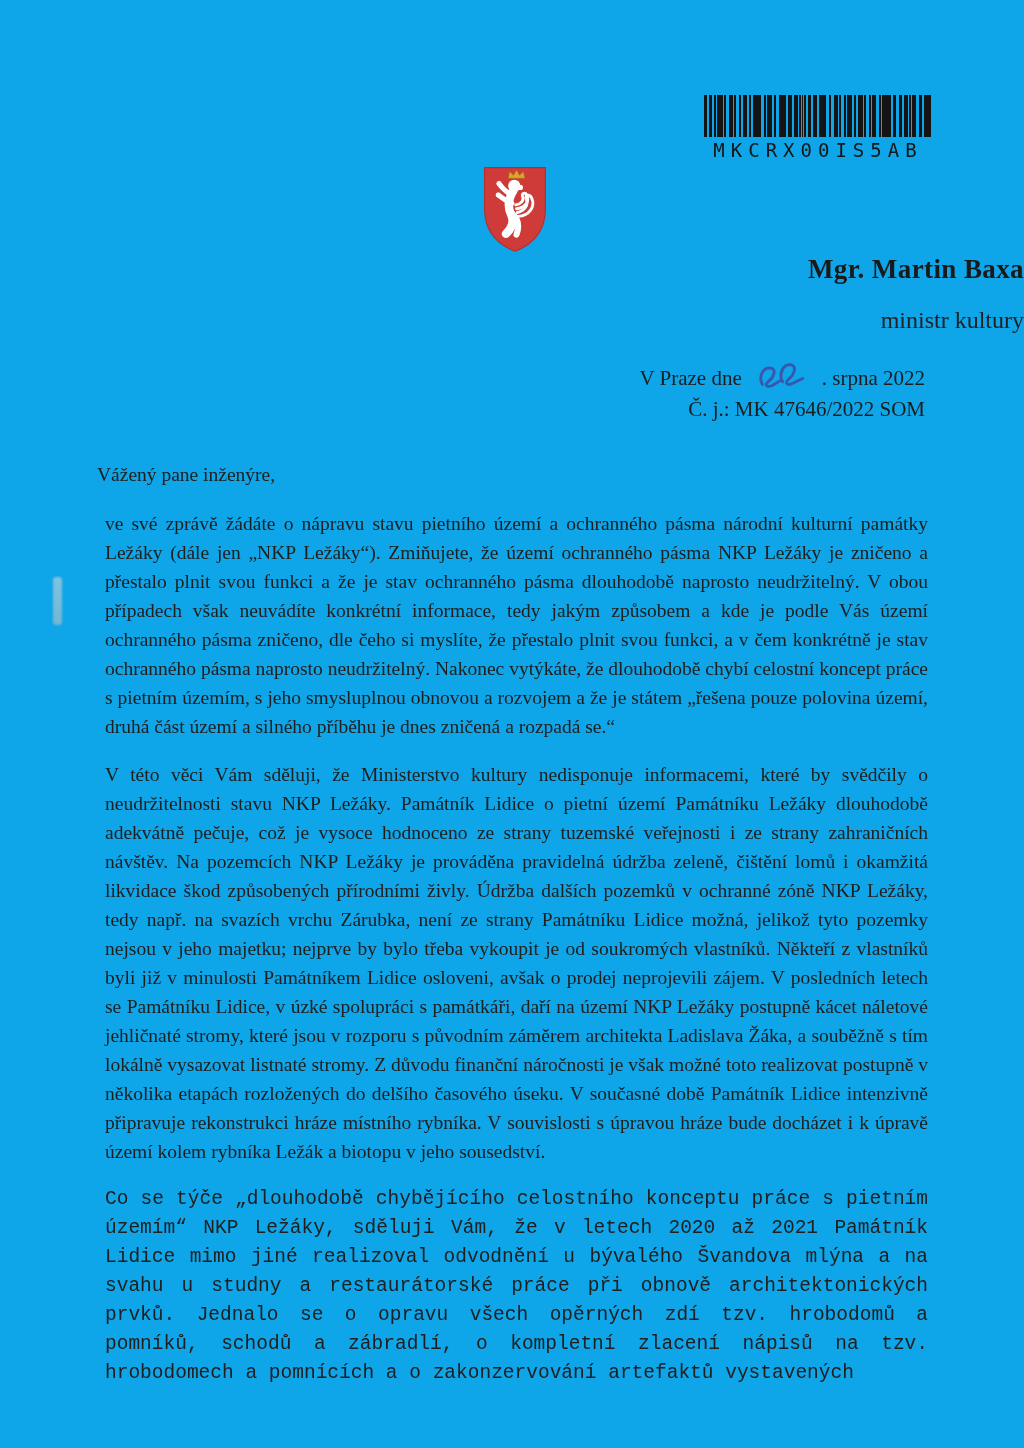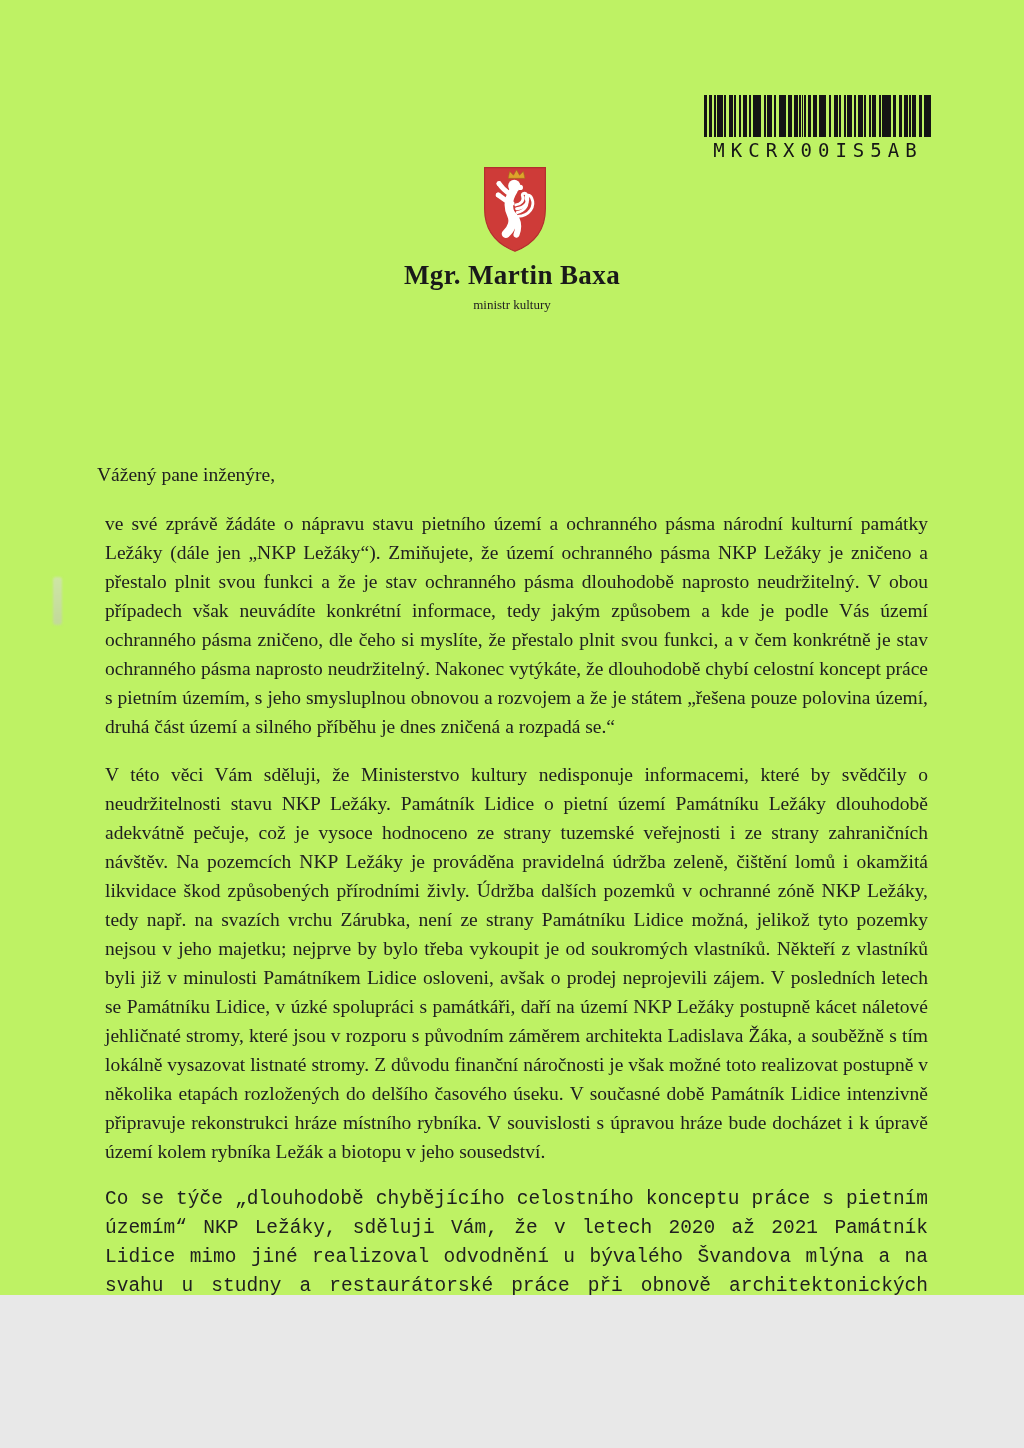--- a/index.html
+++ b/index.html
@@ -5,23 +5,23 @@
   :root{
     --shield-red:#ce3b38;
     --crown-gold:#dfa32b;
     --ink-blue:#3a57ae;
     --text-ink:#1e1e1e;
   }
   *{margin:0;padding:0;box-sizing:border-box;}
   html,body{background:#e8e8e8;}
   .page{
     position:relative;
-    width:1024px;height:1295px;
+    width:1024px;height:1448px;
     margin:0 auto;
-    background:#bef264;
+    background:#0ea5e9;
     font-family:"Liberation Serif", serif;
     color:var(--text-ink);
     overflow:hidden;
   }
   
   .barcode-block{position:absolute;top:95px;right:90px;width:232px;text-align:center;}
   .barcode-bars{
     width:228px;height:42px;margin:0 auto;
     background:
       repeating-linear-gradient(90deg,#141414 0 2px,transparent 2px 5px),
@@ -31,23 +31,23 @@
   }
   .barcode-text{
     margin-top:2px;
     font-family:"DejaVu Sans Mono", monospace;
     font-size:19px;letter-spacing:6px;color:#161616;
     white-space:nowrap;
   }
   
   .emblem{position:absolute;left:477px;top:163px;width:76px;height:96px;}
   
-  .sender{position:absolute;top:260px;left:0;width:100%;text-align:center;}
+  .sender{position:absolute;top:254px;left:0;width:100%;text-align:right;}
   .sender-name{font-size:27px;font-weight:bold;letter-spacing:.4px;color:#1a1a1a;}
-  .sender-title{font-size:13px;margin-top:6px;color:#222;}
+  .sender-title{font-size:24px;margin-top:22px;color:#222;}
   
   .meta{position:absolute;top:360px;right:99px;text-align:right;font-size:21px;color:#1d1d1d;}
   .date-line{display:flex;align-items:center;justify-content:flex-end;gap:7px;height:36px;}
   .handwritten-svg{width:58px;height:36px;margin:-8px 2px 0 6px;transform:rotate(-4deg);}
   .ref-line{margin-top:1px;line-height:25px;white-space:nowrap;}
   
   .body{
     position:absolute;left:97px;top:460px;width:831px;
     font-size:19.5px;line-height:29px;color:#202020;
     text-align:justify;
@@ -87,20 +87,33 @@
     <circle cx="29" cy="25" r="3.2" fill="#ffffff"></circle>
     <circle cx="28" cy="40" r="3.2" fill="#ffffff"></circle>
     <path d="M41 18 L43 9 L48 14 L52 7 L56 14 L61 9 L63 18 Z" fill="var(--crown-gold)" stroke="#9a7418" stroke-width="0.7"></path>
   </svg>
 
   <div class="sender">
     <div class="sender-name">Mgr. Martin Baxa</div>
     <div class="sender-title">ministr kultury</div>
   </div>
 
+  <div class="meta">
+    <div class="date-line">
+      <span>V Praze dne</span>
+      <svg class="handwritten-svg" viewBox="0 0 60 36" aria-label="22">
+        <g stroke="var(--ink-blue)" stroke-width="3" fill="none" stroke-linecap="round">
+          <path d="M7 27 C3 19 9 9 17 11 C23 13 19 21 13 25 C9 28 11 31 17 29 L25 25"></path>
+          <path d="M28 26 C24 18 30 7 38 9 C44 11 41 19 34 24 C30 27 32 31 39 28 L49 24"></path>
+        </g>
+      </svg>
+      <span>. srpna 2022</span>
+    </div>
+    <div class="ref-line">Č. j.: MK 47646/2022 SOM</div>
+  </div>
 
   <div class="body">
     <p class="salutation">Vážený pane inženýre,</p>
     <p class="para">ve své zprávě žádáte o nápravu stavu pietního území a ochranného pásma národní kulturní památky Ležáky (dále jen „NKP Ležáky“). Zmiňujete, že území ochranného pásma NKP Ležáky je zničeno a přestalo plnit svou funkci a že je stav ochranného pásma dlouhodobě naprosto neudržitelný. V obou případech však neuvádíte konkrétní informace, tedy jakým způsobem a kde je podle Vás území ochranného pásma zničeno, dle čeho si myslíte, že přestalo plnit svou funkci, a v čem konkrétně je stav ochranného pásma naprosto neudržitelný. Nakonec vytýkáte, že dlouhodobě chybí celostní koncept práce s pietním územím, s jeho smysluplnou obnovou a rozvojem a že je státem „řešena pouze polovina území, druhá část území a silného příběhu je dnes zničená a rozpadá se.“</p>
     <p class="para">V této věci Vám sděluji, že Ministerstvo kultury nedisponuje informacemi, které by svědčily o neudržitelnosti stavu NKP Ležáky. Památník Lidice o pietní území Památníku Ležáky dlouhodobě adekvátně pečuje, což je vysoce hodnoceno ze strany tuzemské veřejnosti i ze strany zahraničních návštěv. Na pozemcích NKP Ležáky je prováděna pravidelná údržba zeleně, čištění lomů i okamžitá likvidace škod způsobených přírodními živly. Údržba dalších pozemků v ochranné zóně NKP Ležáky, tedy např. na svazích vrchu Zárubka, není ze strany Památníku Lidice možná, jelikož tyto pozemky nejsou v jeho majetku; nejprve by bylo třeba vykoupit je od soukromých vlastníků. Někteří z vlastníků byli již v minulosti Památníkem Lidice osloveni, avšak o prodej neprojevili zájem. V posledních letech se Památníku Lidice, v úzké spolupráci s památkáři, daří na území NKP Ležáky postupně kácet náletové jehličnaté stromy, které jsou v rozporu s původním záměrem architekta Ladislava Žáka, a souběžně s tím lokálně vysazovat listnaté stromy. Z důvodu finanční náročnosti je však možné toto realizovat postupně v několika etapách rozložených do delšího časového úseku. V současné době Památník Lidice intenzivně připravuje rekonstrukci hráze místního rybníka. V souvislosti s úpravou hráze bude docházet i k úpravě území kolem rybníka Ležák a biotopu v jeho sousedství.</p>
     <p class="para">Co se týče „dlouhodobě chybějícího celostního konceptu práce s pietním územím“ NKP Ležáky, sděluji Vám, že v letech 2020 až 2021 Památník Lidice mimo jiné realizoval odvodnění u bývalého Švandova mlýna a na svahu u studny a restaurátorské práce při obnově architektonických prvků. Jednalo se o opravu všech opěrných zdí tzv. hrobodomů a pomníků, schodů a zábradlí, o kompletní zlacení nápisů na tzv. hrobodomech a pomnících a o zakonzervování artefaktů vystavených</p>
   </div>
 
   <div class="artifact"></div>
 

